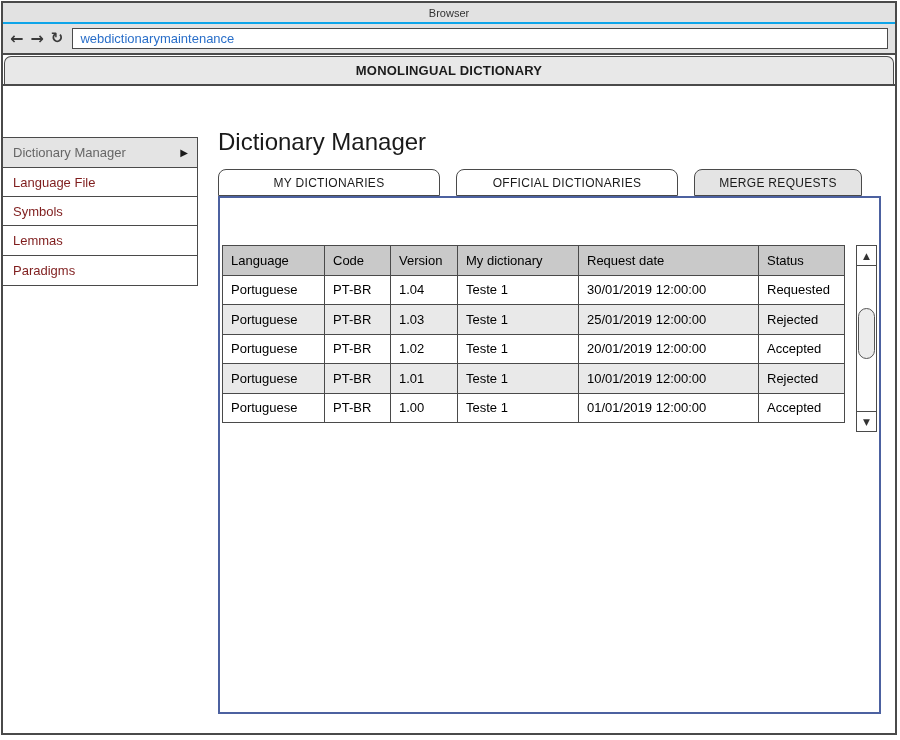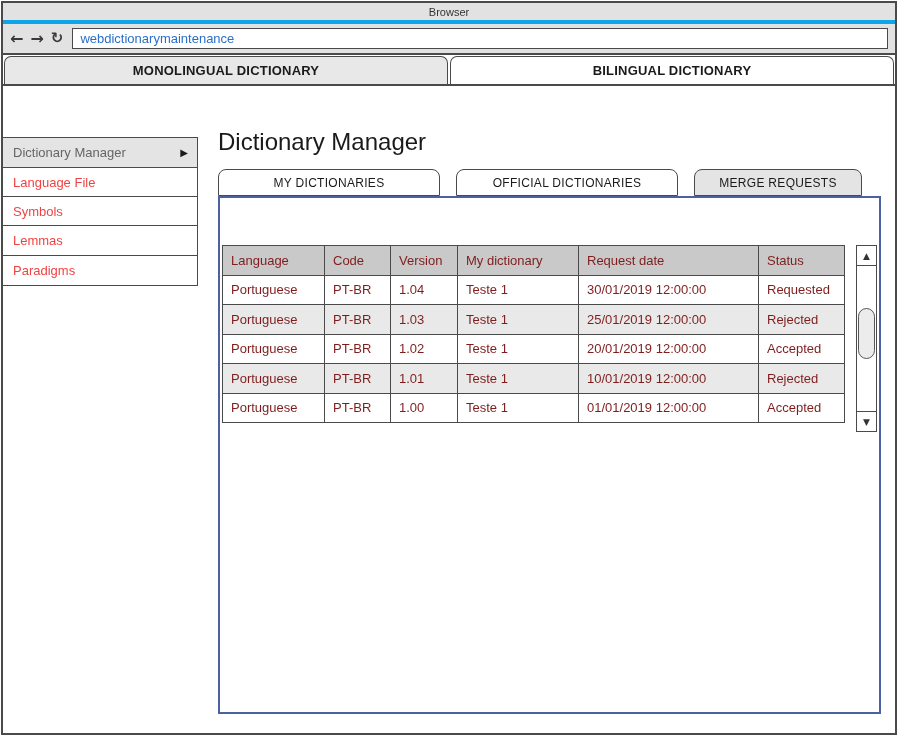--- a/index.html
+++ b/index.html
@@ -12,21 +12,21 @@
   }
   .window {
     position: absolute; left: 1px; top: 1px;
     width: 896px; height: 734px;
     border: 2px solid #4a4a4a;
     background: #fff;
   }
   
   .titlebar {
     height: 21px; background: #e2e2e2;
-    border-bottom: 4px solid #0ea5e9;
+    border-bottom: 2px solid #0ea5e9;
     display: flex; align-items: center; justify-content: center;
     font-size: 11px; color: #333;
   }
   .toolbar {
     height: 31px; background: #e2e2e2;
     border-bottom: 2px solid #4a4a4a;
     display: flex; align-items: center;
     padding: 0 7px;
   }
   .nav-icon {
@@ -57,21 +57,21 @@
     font-size: 13px; color: #1a1a1a; letter-spacing: 0.2px; font-weight: bold;
   }
   .main-tab.active { background: #e8e8e8; }
   
   .content { position: relative; height: 646px; background: #fff; }
   .sidebar { position: absolute; left: -1px; top: 53px; width: 196px; }
   .side-item {
     height: 31px; background: #fff;
     border: 1.7px solid #4a4a4a; margin-top: -1.7px;
     display: flex; align-items: center;
-    padding: 0 10px; font-size: 13px; color: #ef4444;
+    padding: 0 10px; font-size: 13px; color: #7f1d1d;
     position: relative;
   }
   .side-item.active { background: #e4e4e4; color: #666; }
   .side-item .arrow {
     position: absolute; right: 9px;
     font-family: "DejaVu Sans", sans-serif;
     font-size: 10px; color: #1a1a1a;
   }
   .page-title {
     position: absolute; left: 215px; top: 42px;
@@ -95,21 +95,21 @@
   .panel {
     position: absolute; left: 215px; top: 110px;
     width: 663px; height: 518px;
     border: 2px solid #4c61a0;
     background: #fff;
   }
   
   .grid {
     position: absolute; left: 2px; top: 47px;
     border-collapse: collapse;
-    font-size: 13px; color: #7f1d1d;
+    font-size: 13px; color: #000000;
   }
   .grid th, .grid td {
     border: 1.7px solid #4a4a4a;
     height: 29.5px; padding: 0 8px;
     text-align: left; font-weight: normal;
     white-space: nowrap;
   }
   .grid thead th { background: #c9c9c9; }
   .grid tbody tr.stripe { background: #e9e9e9; }
   .col-language { width: 102px; } .col-code { width: 66px; }
@@ -151,23 +151,20 @@
     <span class="nav-icon refresh">↻</span>
     <div class="url-field">
       <span>webdictionarymaintenance</span>
     </div>
   </div>
 
   <div class="tabrow">
     <div class="main-tab active">
       <span>MONOLINGUAL DICTIONARY</span>
     </div>
-    <div class="main-tab">
-      <span>BILINGUAL DICTIONARY</span>
-    </div>
   </div>
 
   <div class="content">
 
     <div class="sidebar">
       <div class="side-item active">
         <span>Dictionary Manager</span>
         <span class="arrow">▶</span>
       </div>
       <div class="side-item">

